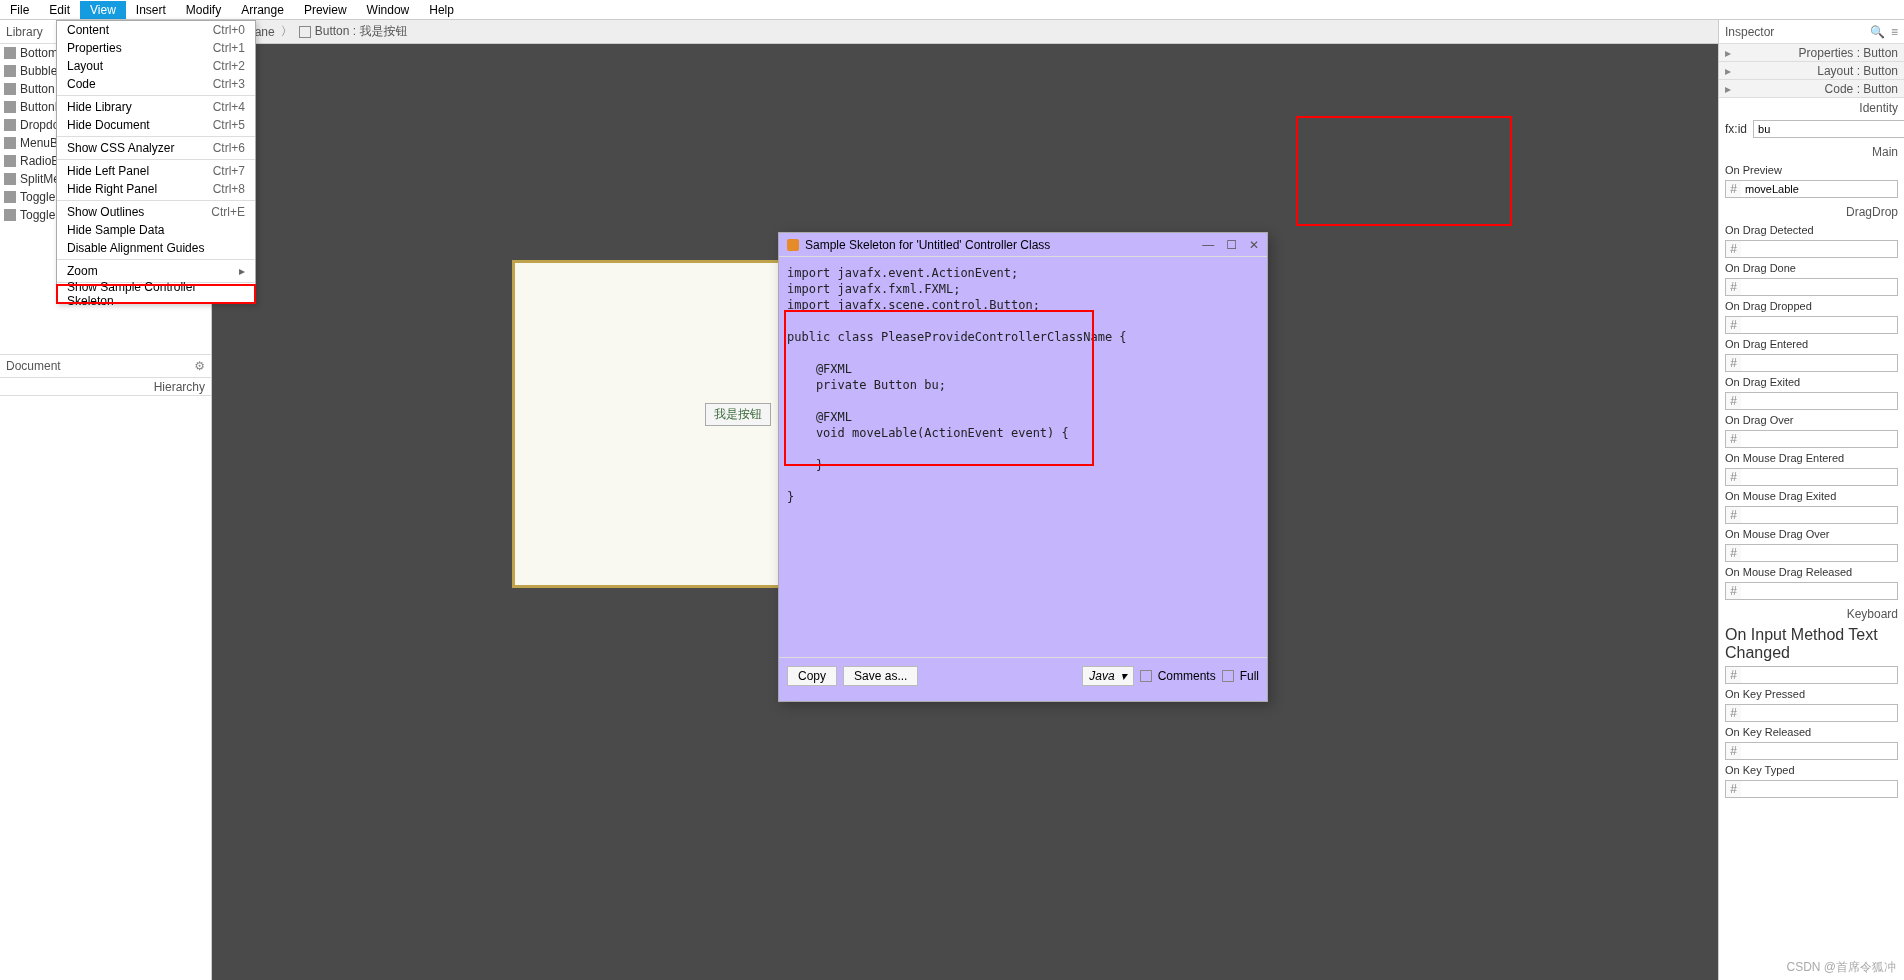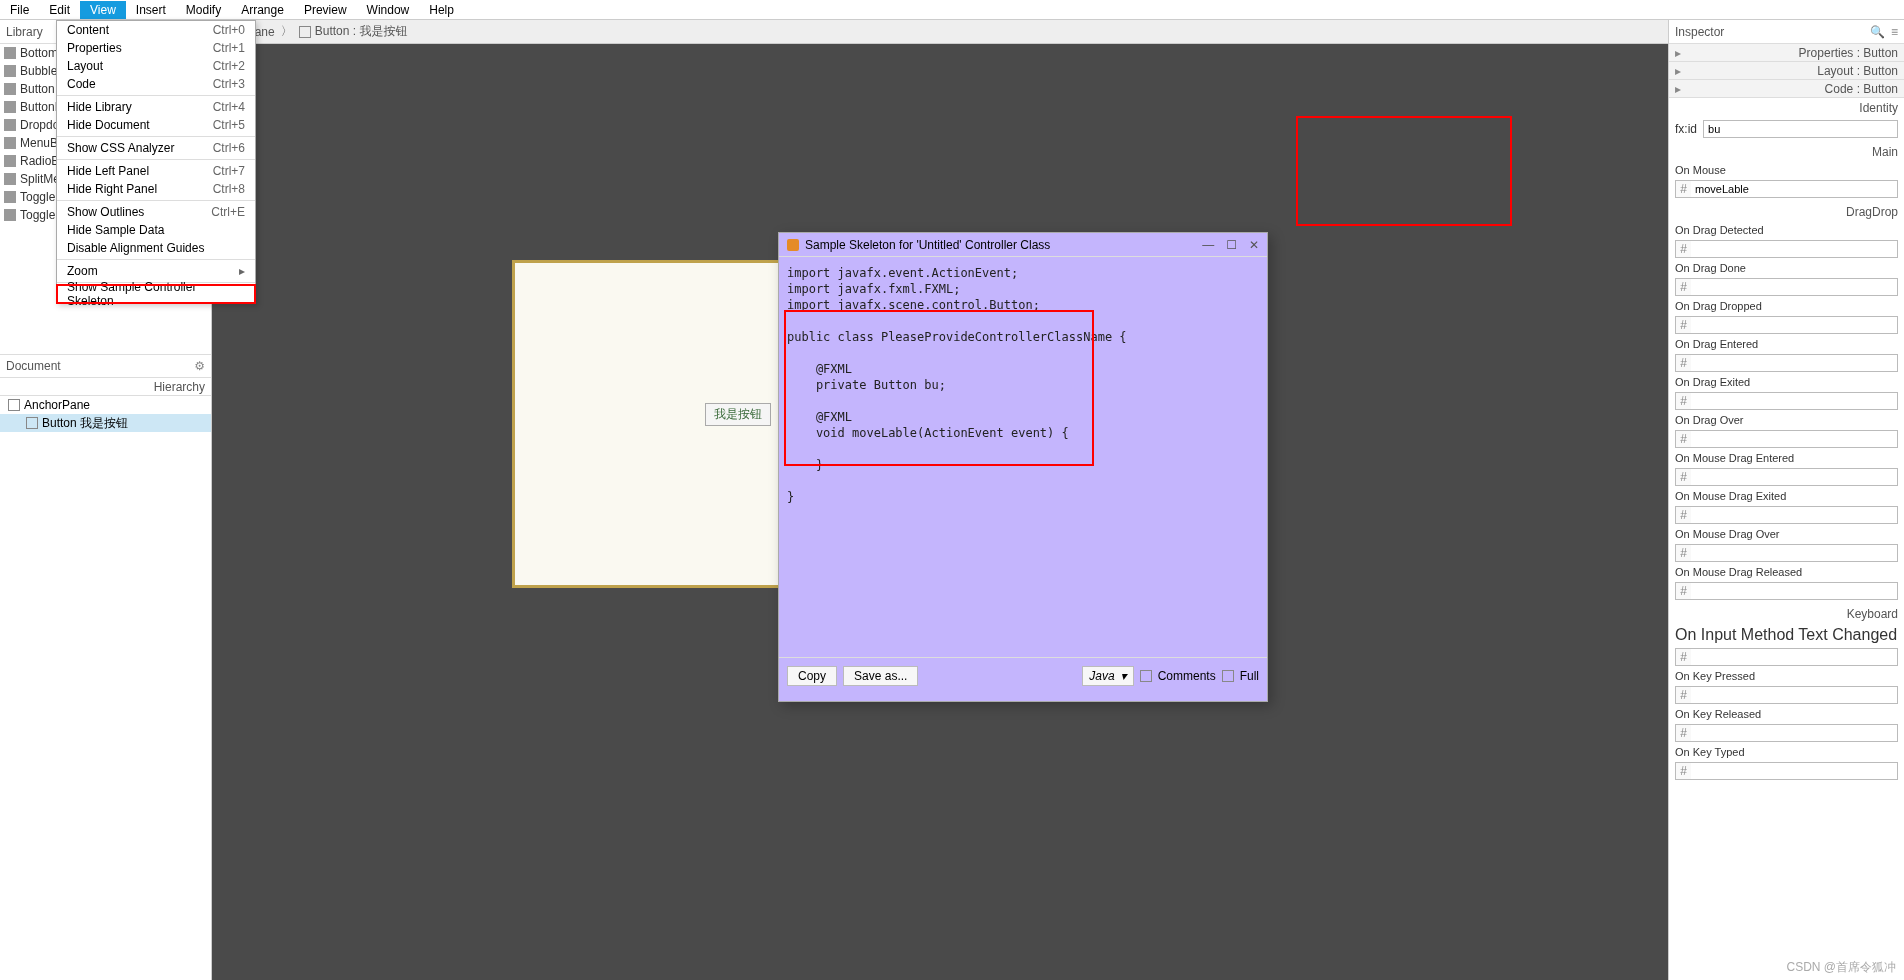--- a/index.html
+++ b/index.html
@@ -17,21 +17,21 @@
 .hier-sub{height:18px;border-bottom:1px solid #ddd;display:flex;align-items:center;justify-content:flex-end;padding:0 6px;color:#555;}
 .tree .ti{height:18px;display:flex;align-items:center;gap:4px;padding-left:8px;}
 .tree .ti.sel{background:#cde7f5;}
 .tree .tic{width:12px;height:12px;border:1px solid #888;font-size:9px;display:flex;align-items:center;justify-content:center;}
 .center{flex:1;background:#4a4a4a;position:relative;}
 .breadcrumb{position:absolute;left:0;right:0;top:0;height:24px;background:#eee;display:flex;align-items:center;padding:0 8px;color:#555;border-bottom:1px solid #ccc;gap:6px;}
 .bc-chip{display:flex;align-items:center;gap:4px;}
 .bc-ic{width:12px;height:12px;border:1px solid #888;}
 .canvas-pane{position:absolute;left:300px;top:240px;width:272px;height:328px;background:#faf9f1;border:3px solid #bfa24c;}
 .canvas-btn{position:absolute;left:190px;top:140px;border:1px solid #aaa;background:#f5f5f5;padding:2px 8px;color:#3a6a3a;}
-.right{width:236px;border-left:1px solid #ccc;display:flex;flex-direction:column;overflow:hidden;}
+.right{width:186px;border-left:1px solid #ccc;display:flex;flex-direction:column;overflow:hidden;}
 .insp-header{height:24px;border-bottom:1px solid #ddd;display:flex;align-items:center;justify-content:space-between;padding:0 6px;color:#555;}
 .insp-sec{height:18px;border-bottom:1px solid #ddd;display:flex;align-items:center;justify-content:flex-end;padding:0 6px;color:#555;background:#f3f3f3;}
 .insp-sec .tri{margin-right:auto;color:#888;}
 .insp-cat{height:18px;display:flex;align-items:flex-end;justify-content:flex-end;padding:0 6px;color:#555;border-bottom:1px solid transparent;}
 .insp-body{padding:4px 6px;display:flex;flex-direction:column;gap:4px;overflow-y:auto;}
 .row{display:flex;align-items:center;gap:6px;}
 .row label{flex:0 0 auto;color:#333;}
 .row input{flex:1;border:1px solid #bbb;height:18px;padding:0 4px;font-size:11px;}
 .hash-input{display:flex;flex:1;}
 .hash-input .hash{width:16px;border:1px solid #bbb;border-right:0;background:#f9f9f9;display:flex;align-items:center;justify-content:center;color:#888;height:18px;}
@@ -124,30 +124,20 @@
         </div>
       </div>
 
     <div class="doc-header">
       <span>Document</span>
       <span style="color:#888">⚙</span>
     </div>
     <div class="hier-sub">
       <span>Hierarchy</span>
     </div>
-    <div class="tree" id="tree">
-        <div class="ti" style="padding-left: 8px;">
-          <span class="tic"></span>
-          <span>AnchorPane</span>
-        </div>
-        <div class="ti sel" style="padding-left: 26px;">
-          <span class="tic"></span>
-          <span>Button  我是按钮</span>
-        </div>
-      </div>
   </div>
 
   <div class="center">
     <div class="breadcrumb">
       <span class="bc-chip">
           <span class="bc-ic"></span>
           <span>orPane</span>
         </span>
       <span>〉</span>
       <span class="bc-chip">
@@ -188,21 +178,21 @@
     <div class="insp-body">
       <div class="row">
         <label>fx:id</label>
         <input value="bu" style="">
       </div>
     </div>
     <div class="insp-cat">
         <span>Main</span>
       </div>
     <div class="insp-body">
-      <div style="font-size:11px;color:#333">On Mouse</div>
+      <div style="font-size:11px;color:#333">On Preview</div>
       <div class="row">
         <div class="hash-input">
           <span class="hash">#</span>
           <input value="moveLable" style="">
         </div>
       </div>
     </div>
     <div class="insp-cat">
         <span>DragDrop</span>
       </div>

